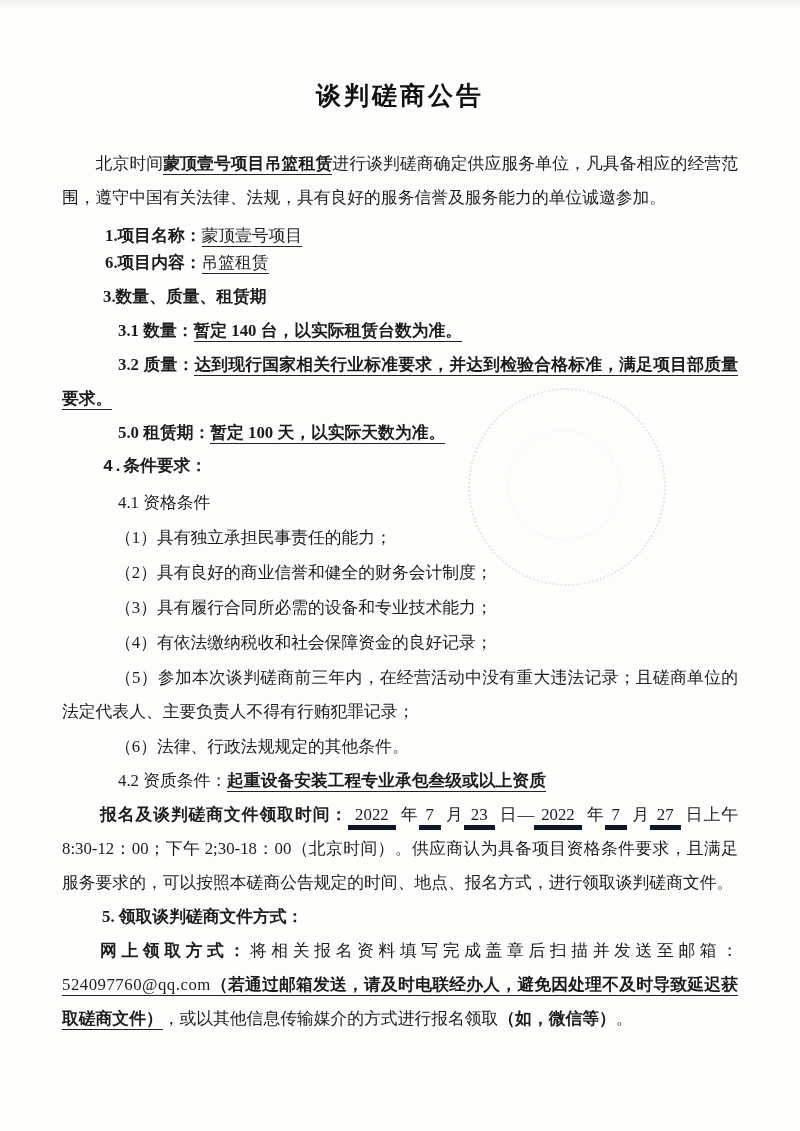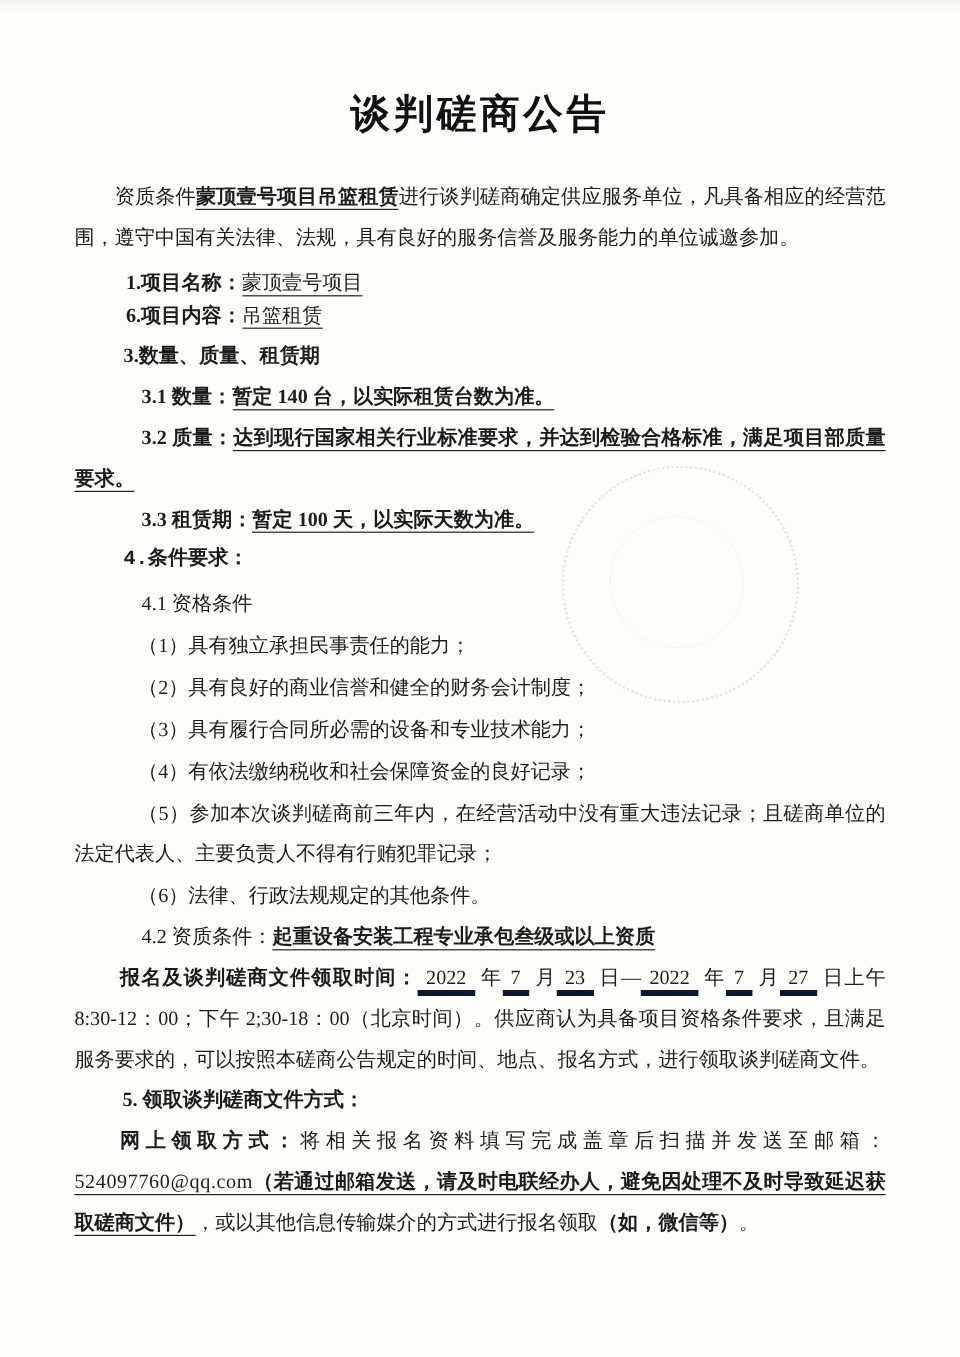--- a/index.html
+++ b/index.html
@@ -12,21 +12,21 @@
     overflow:hidden;
   }
   .page {
     position:absolute; inset:0;
     background:#fdfdfc;
     padding:74px 62px 0 62px;
     box-sizing:border-box;
   }
   h1.doc-title {
     margin:0; text-align:center;
-    font-size:33px; font-weight:700; letter-spacing:3px;
+    font-size:25px; font-weight:700; letter-spacing:3px;
     line-height:44px; color:#111;
   }
   p { margin:0; font-size:16.8px; line-height:34px; text-align:justify; }
   .b { font-weight:700; }
   .u { border-bottom:1px solid #222; padding-bottom:1px; }
   .num-u { border-bottom:5px solid #0f172a; padding:0 7px 1px 7px; }
   .intro { margin-top:29px; text-indent:2em; }
   .item12 { line-height:27px; margin-left:43px; }
   .mt7 { margin-top:7px; }
   .sec-h { margin-left:41px; font-weight:700; }
@@ -65,33 +65,33 @@
   }
 </style>
 </head>
 <body>
 
 <div class="page">
   <div class="scan-edge"></div>
 
   <h1 class="doc-title">谈判磋商公告</h1>
 
-  <p class="intro"><span>资质条件</span><span class="b u">蒙顶壹号项目吊篮租赁</span><span>进行谈判磋商确定供应服务单位，凡具备相应的经营范围，遵守中国有关法律、法规，具有良好的服务信誉及服务能力的单位诚邀参加。</span></p>
+  <p class="intro"><span>北京时间</span><span class="b u">蒙顶壹号项目吊篮租赁</span><span>进行谈判磋商确定供应服务单位，凡具备相应的经营范围，遵守中国有关法律、法规，具有良好的服务信誉及服务能力的单位诚邀参加。</span></p>
 
   <p class="item12 mt7"><span class="b">1.项目名称：</span><span class="u">蒙顶壹号项目</span></p>
 
   <p class="item12"><span class="b">6.项目内容：</span><span class="u">吊篮租赁</span></p>
 
   <p class="sec-h sec3">3.数量、质量、租赁期</p>
 
   <p class="sub mt1"><span class="b">3.1 数量：</span><span class="b u">暂定 140 台，以实际租赁台数为准。</span></p>
 
   <p class="wrapsub"><span class="b">3.2 质量：</span><span class="b u">达到现行国家相关行业标准要求，并达到检验合格标准，满足项目部质量要求。</span></p>
 
-  <p class="sub"><span class="b">3.3 租赁期：</span><span class="b u">暂定 100 天，以实际天数为准。</span></p>
+  <p class="sub"><span class="b">5.0 租赁期：</span><span class="b u">暂定 100 天，以实际天数为准。</span></p>
 
   <p class="sec-h sec4">4.条件要求：</p>
 
   <p class="sub s41">4.1 资格条件</p>
 
   <p class="qual">（1）具有独立承担民事责任的能力；</p>
   <p class="qual">（2）具有良好的商业信誉和健全的财务会计制度；</p>
   <p class="qual">（3）具有履行合同所必需的设备和专业技术能力；</p>
   <p class="qual">（4）有依法缴纳税收和社会保障资金的良好记录；</p>
   <p class="qualwrap">（5）参加本次谈判磋商前三年内，在经营活动中没有重大违法记录；且磋商单位的法定代表人、主要负责人不得有行贿犯罪记录；</p>

